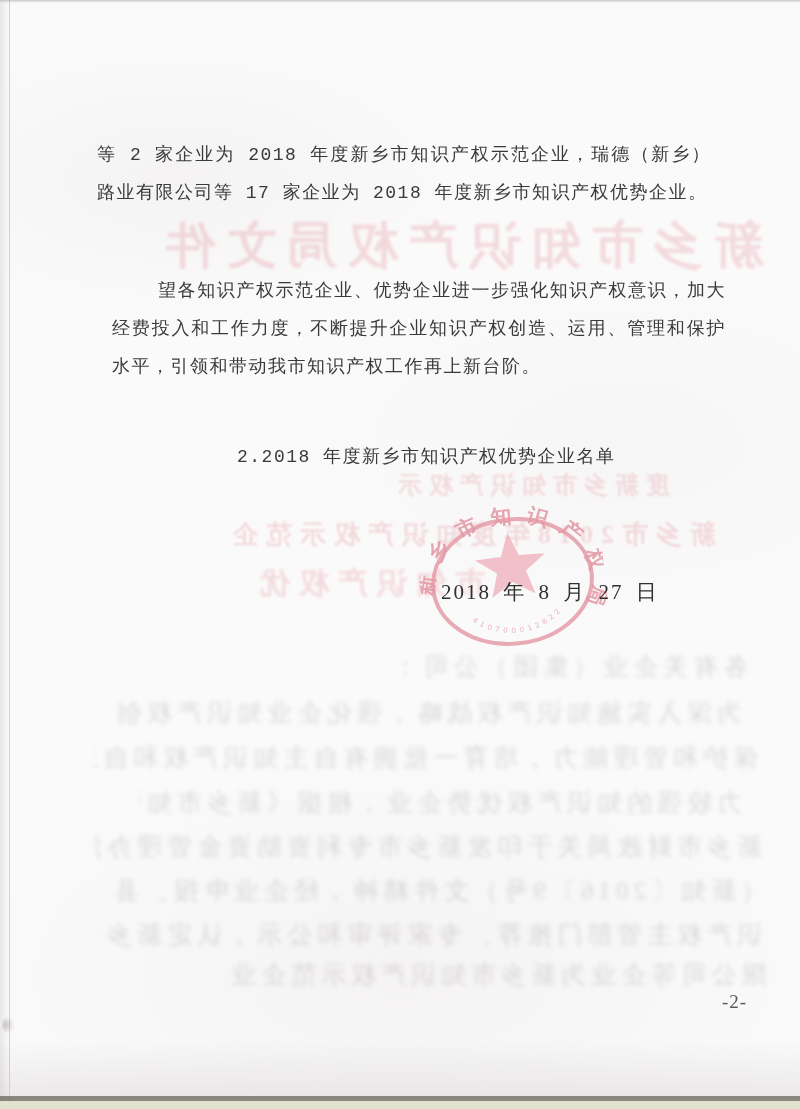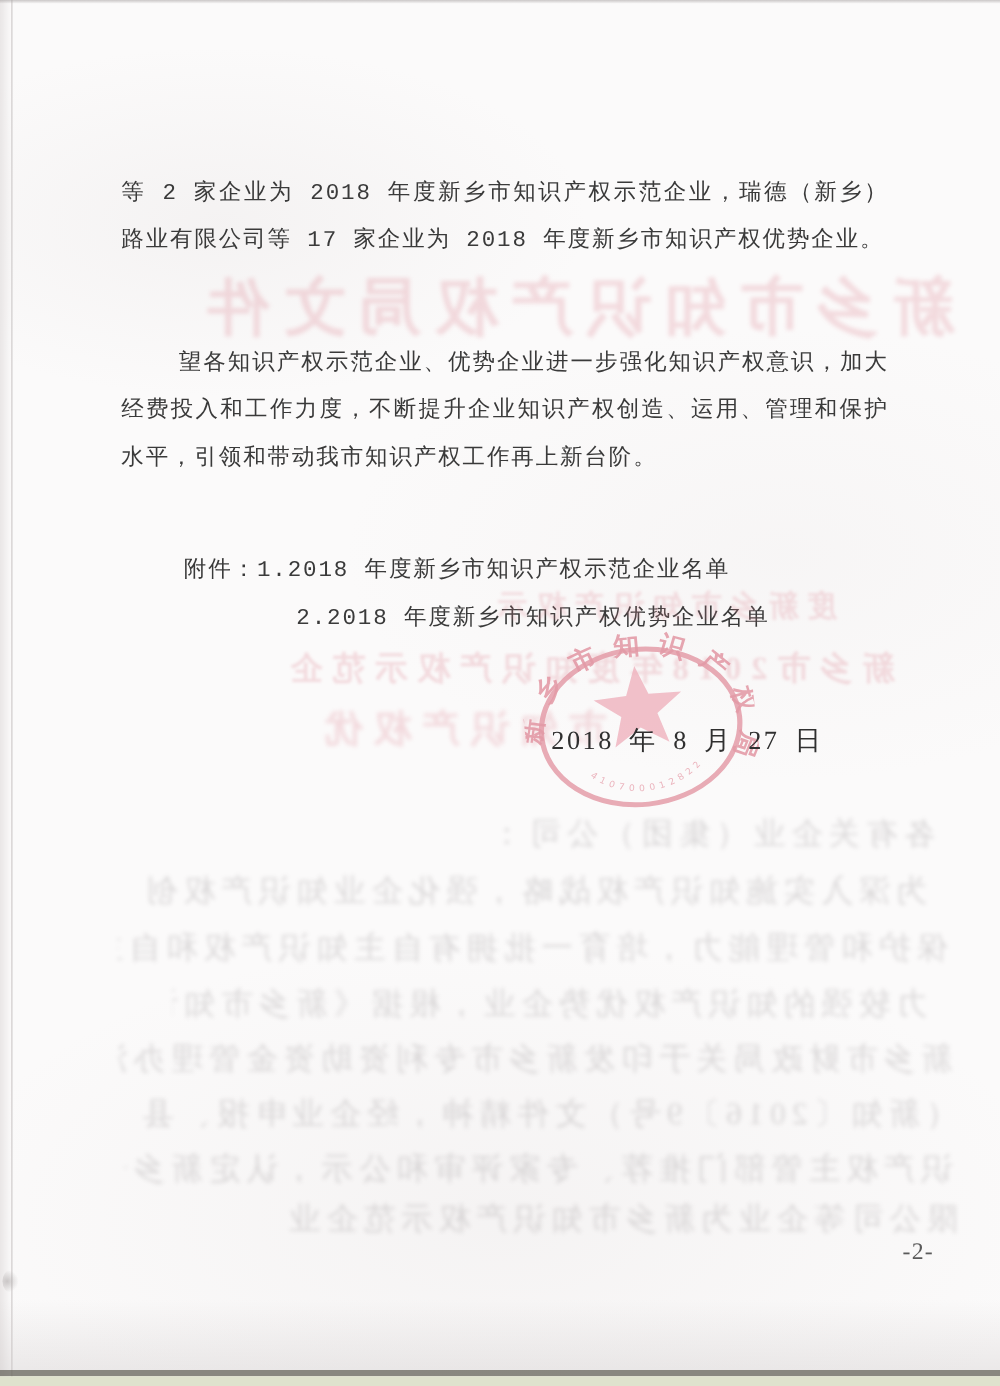--- a/index.html
+++ b/index.html
@@ -21,21 +21,21 @@
   .scanner-strip{position:absolute;left:0;top:1101px;width:800px;height:8px;background:#dfe2cd;}
   .bottom-shadow{position:absolute;left:0;top:1040px;width:800px;height:56px;
     background:linear-gradient(to bottom,rgba(205,200,200,0),rgba(205,200,200,.35));}
   .fold-notch{position:absolute;left:2px;top:1016px;width:13px;height:18px;border-radius:50%;
     background:radial-gradient(ellipse at 30% 50%, rgba(160,155,155,.5), transparent 70%);}
 
   
   .bodytext{position:absolute;color:#3a3a3a;font-size:18px;line-height:38px;
     letter-spacing:1.5px;text-align:justify;text-justify:inter-character;font-family:Liberation Mono, monospace;}
   .para1{left:97px;top:136px;width:614px;}
-  .para2{left:97px;top:272px;width:614px;text-indent:46px;}
+  .para2{left:112px;top:272px;width:614px;text-indent:46px;}
   .attach{left:147px;top:438px;width:570px;text-align:left;}
   .attach .l2{margin-left:90px;}
   .date{position:absolute;left:441px;top:578px;font-size:21px;letter-spacing:2px;
     word-spacing:5px;color:#303030;z-index:6;}
   .pagenum{position:absolute;left:722px;top:991px;font-size:19px;color:#5a5a5a;
     letter-spacing:1px;font-family:"Liberation Serif","DejaVu Serif",serif;}
 
   
   .ghost{position:absolute;transform:scaleX(-1);pointer-events:none;white-space:nowrap;overflow:hidden;z-index:1;}
   .ghost-pink{color:#dd8794;font-weight:bold;}
@@ -87,21 +87,20 @@
     </text>
     <text font-size="8" fill="#e8a7b2" letter-spacing="4" opacity=".9" font-family="DejaVu Sans, sans-serif">
       <textPath href="#arcBottom" xlink:href="#arcBottom" startOffset="6">410700012822</textPath>
     </text>
   </svg>
 
   <div class="bodytext para1">等 2 家企业为 2018 年度新乡市知识产权示范企业，瑞德（新乡）路业有限公司等 17 家企业为 2018 年度新乡市知识产权优势企业。</div>
   <div class="bodytext para2">望各知识产权示范企业、优势企业进一步强化知识产权意识，加大经费投入和工作力度，不断提升企业知识产权创造、运用、管理和保护水平，引领和带动我市知识产权工作再上新台阶。</div>
 
   <div class="bodytext attach">
-    <div class="l1">附件：1.2018 年度新乡市知识产权示范企业名单</div>
     <div class="l2">2.2018 年度新乡市知识产权优势企业名单</div>
   </div>
 
   <div class="date">2018 年 8 月 27 日</div>
 
   <div class="pagenum">-2-</div>
 
   <div class="edge-left"></div>
   <div class="edge-top"></div>
   <div class="bottom-shadow"></div>

